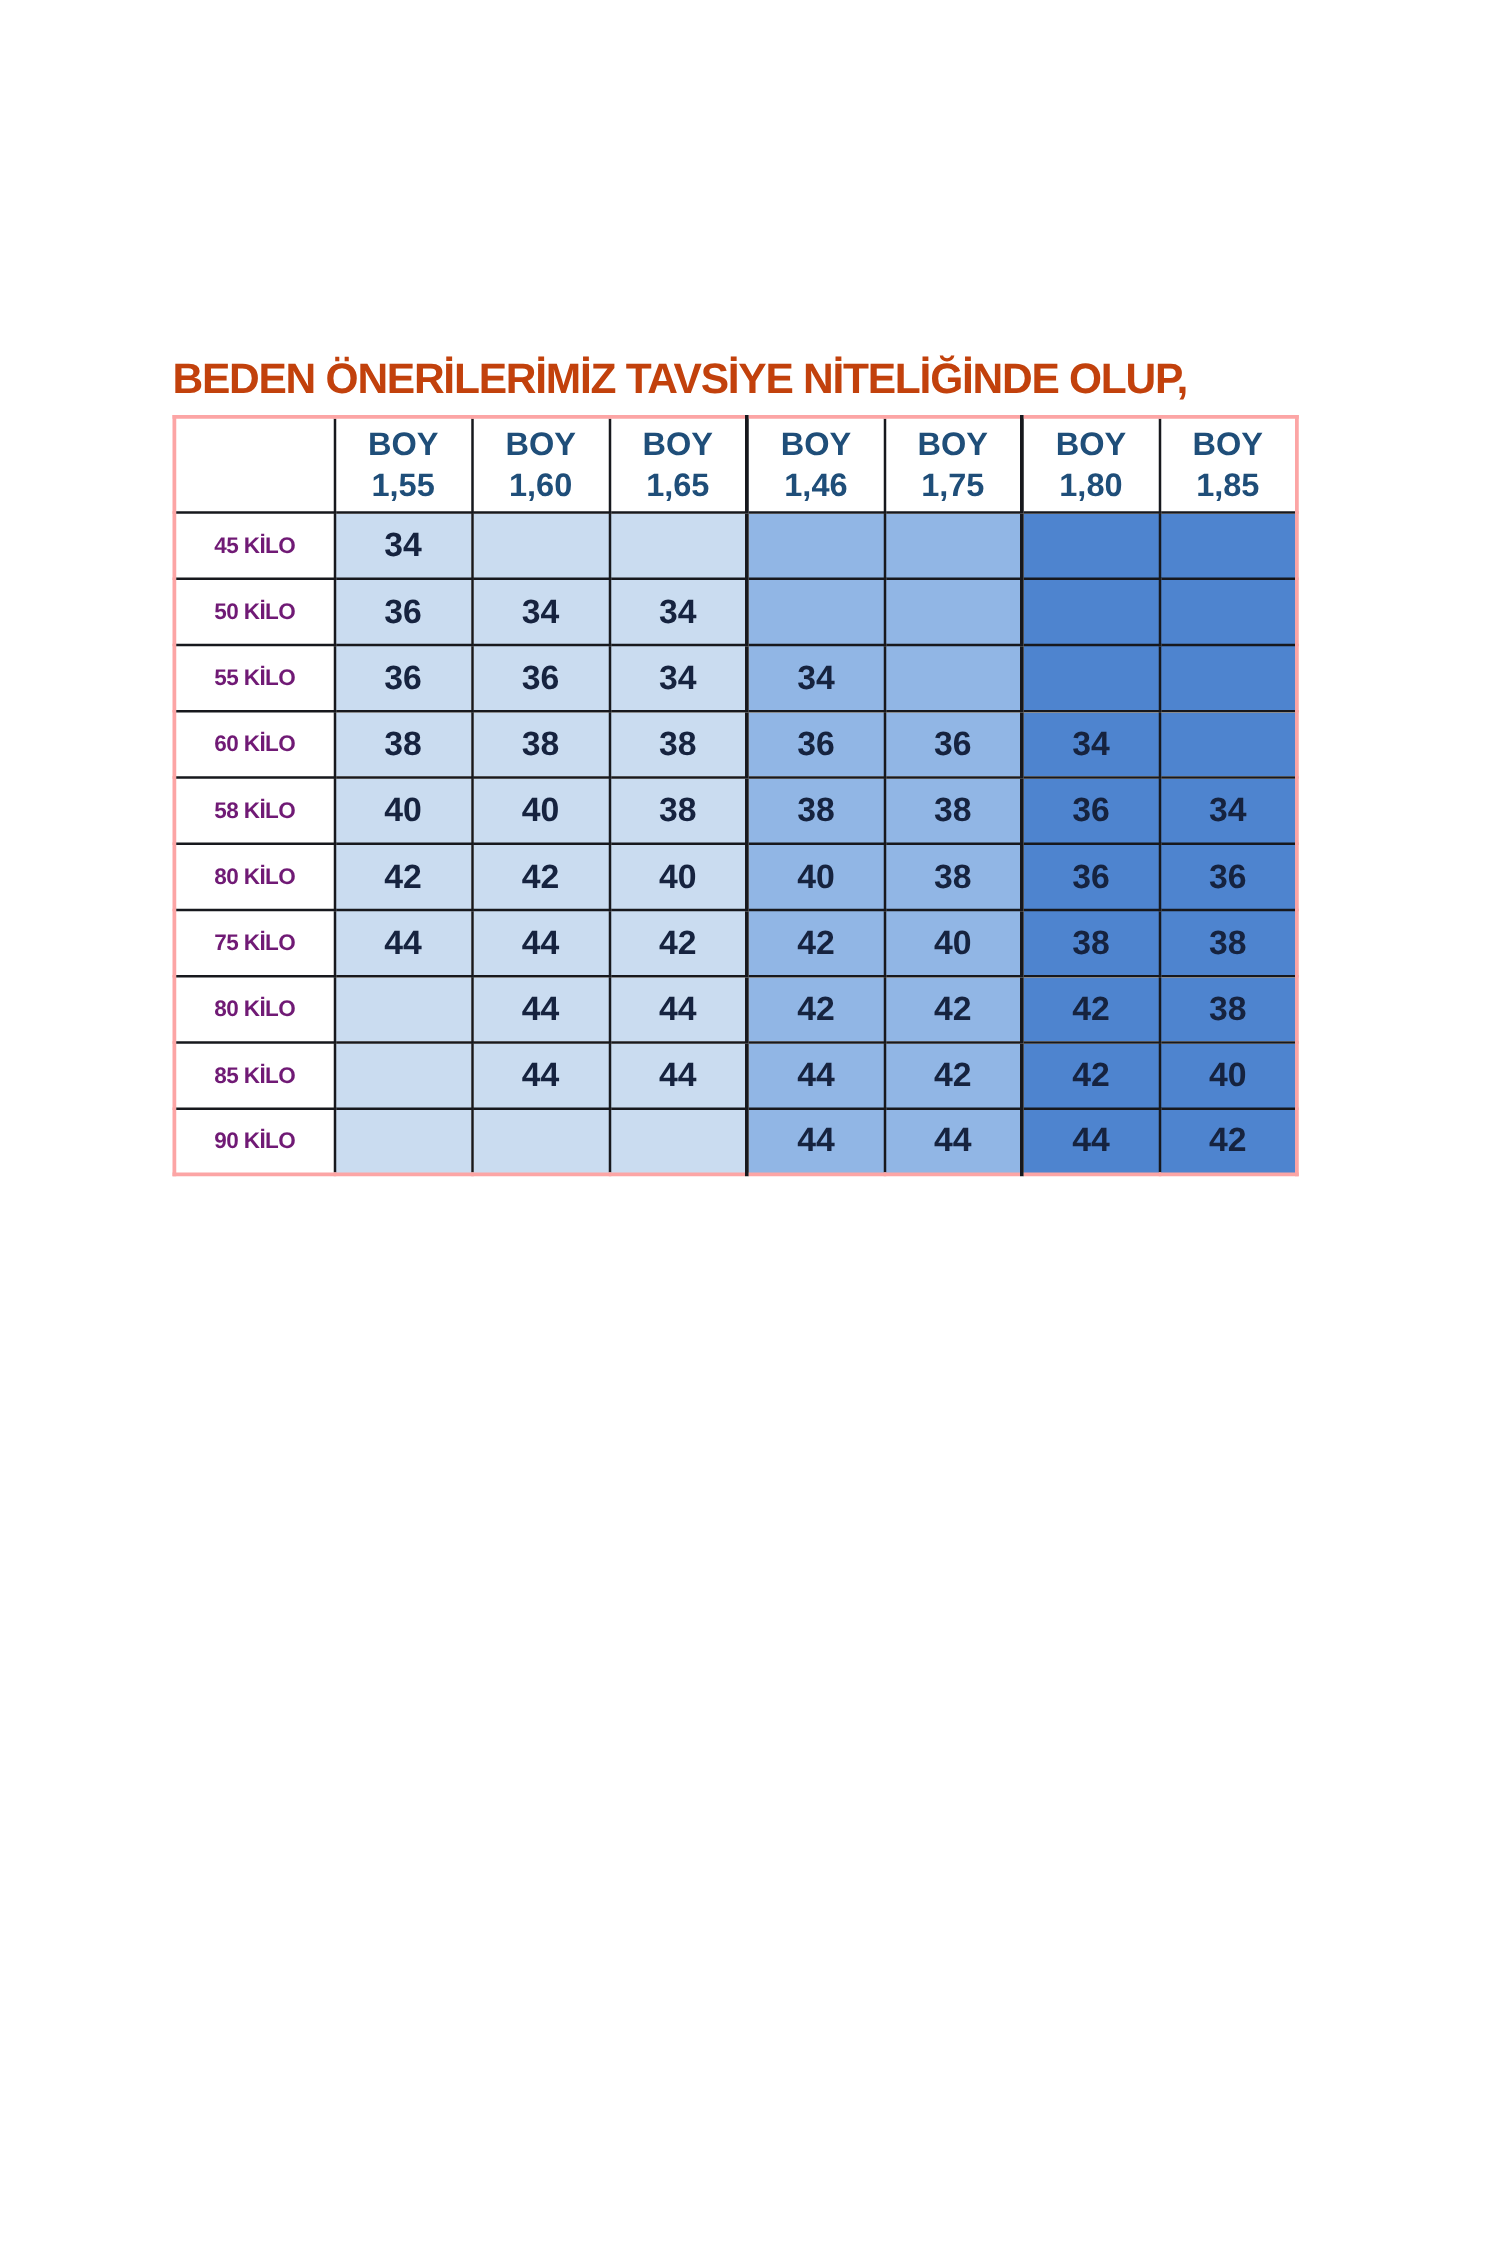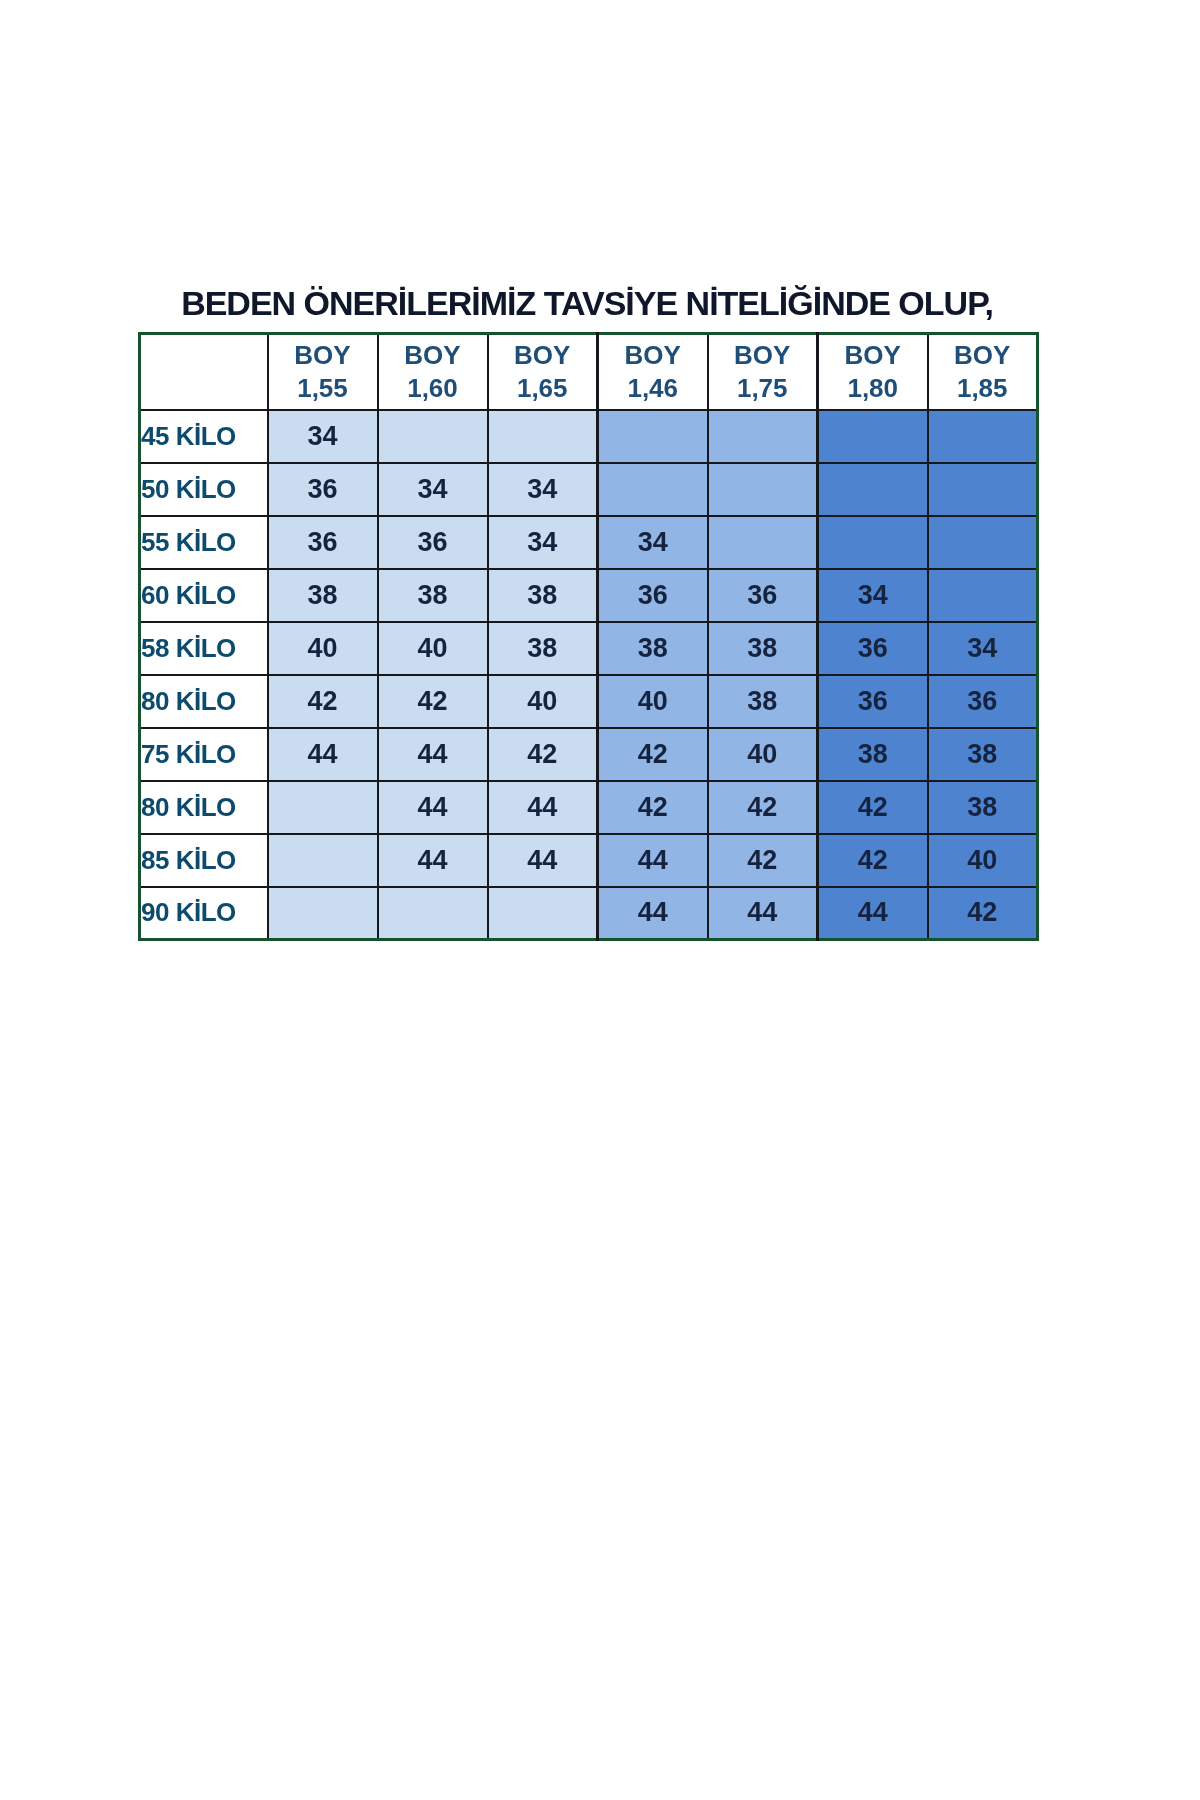--- a/index.html
+++ b/index.html
@@ -15,34 +15,34 @@
     background: #ffffff;
     overflow: hidden;
   }
   .content {
     position: absolute;
     left: 138px;
     top: 283px;
     width: 898px;
   }
   .title {
-    text-align: center;
+    text-align: left;
     font-weight: bold;
     font-size: 34px;
     line-height: 41px;
-    color: #0f172a;
+    color: #c2410c;
     letter-spacing: -1px;
     white-space: nowrap;
   }
   table.size-chart {
     border-collapse: collapse;
     table-layout: fixed;
     width: 898px;
     margin-top: 8px;
-    border: 3px solid #14532d;
+    border: 3px solid #fca5a5;
   }
   table.size-chart th,
   table.size-chart td {
     border: 2px solid #17181d;
     padding: 0;
     overflow: hidden;
   }
   tr.header-row { height: 76px; }
   tr.data-row   { height: 53px; }
 
@@ -52,24 +52,24 @@
     background: #ffffff;
     color: #1F4E79;
     font-weight: bold;
     font-size: 26px;
     line-height: 33px;
     text-align: center;
     vertical-align: middle;
   }
   th.row-header {
     background: #ffffff;
-    color: #0c4a6e;
-    font-weight: bold;
-    font-size: 26px;
-    text-align: left;
+    color: #701a75;
+    font-weight: bold;
+    font-size: 18px;
+    text-align: center;
     padding-right: 14px;
     vertical-align: middle;
     letter-spacing: -0.5px;
   }
   td.size-cell {
     color: #16233f;
     font-weight: bold;
     font-size: 27px;
     text-align: center;
     vertical-align: middle;

